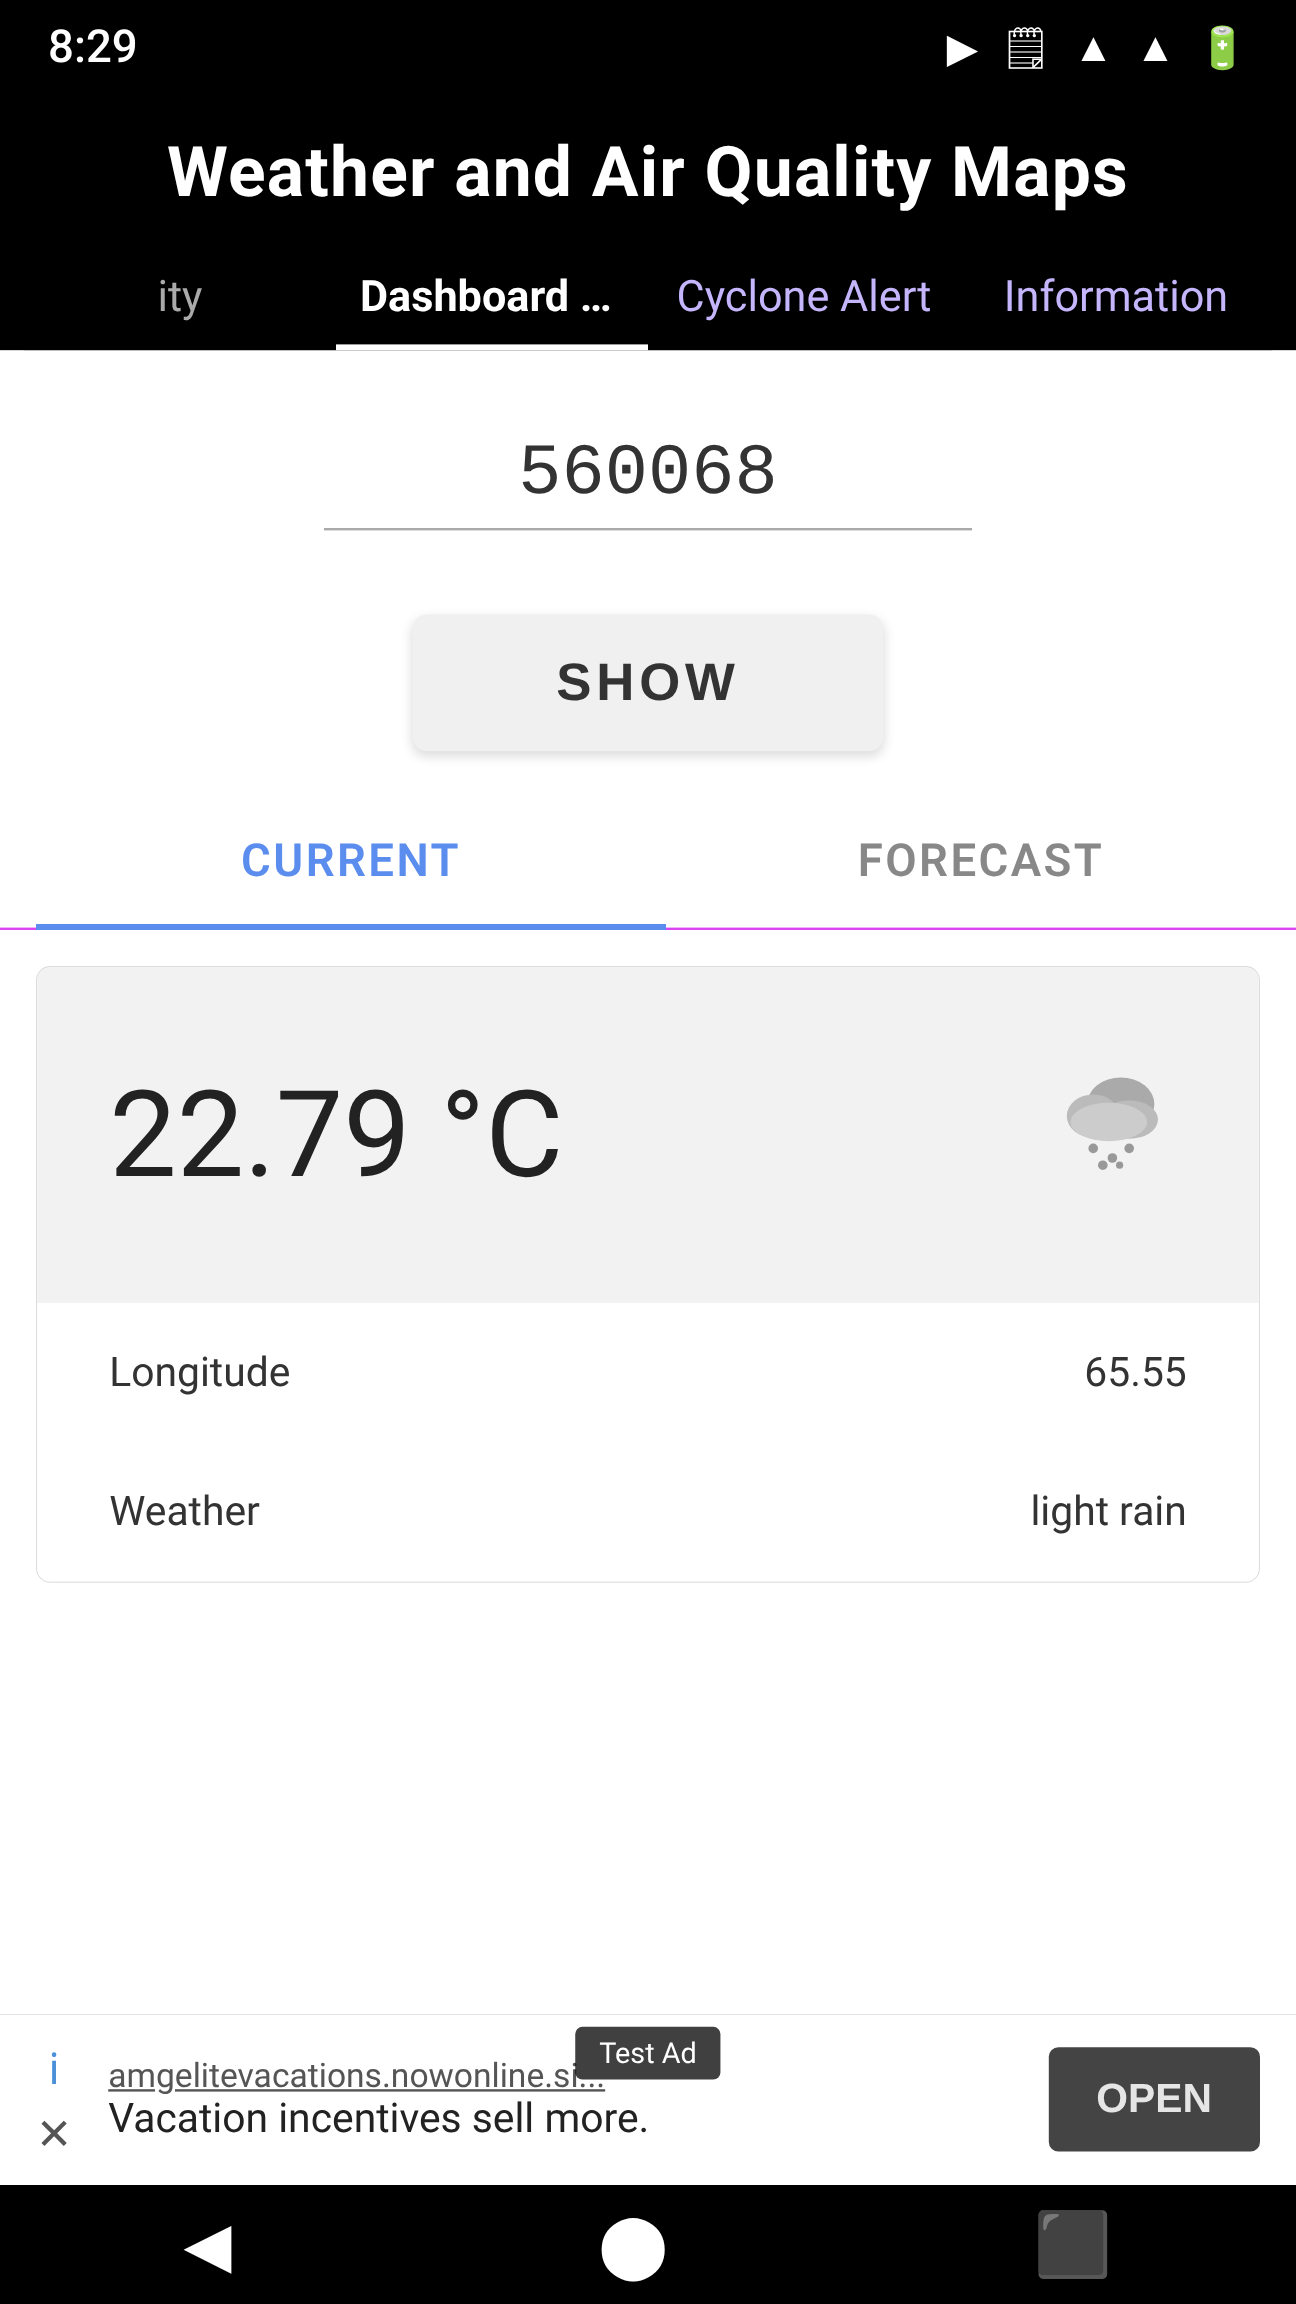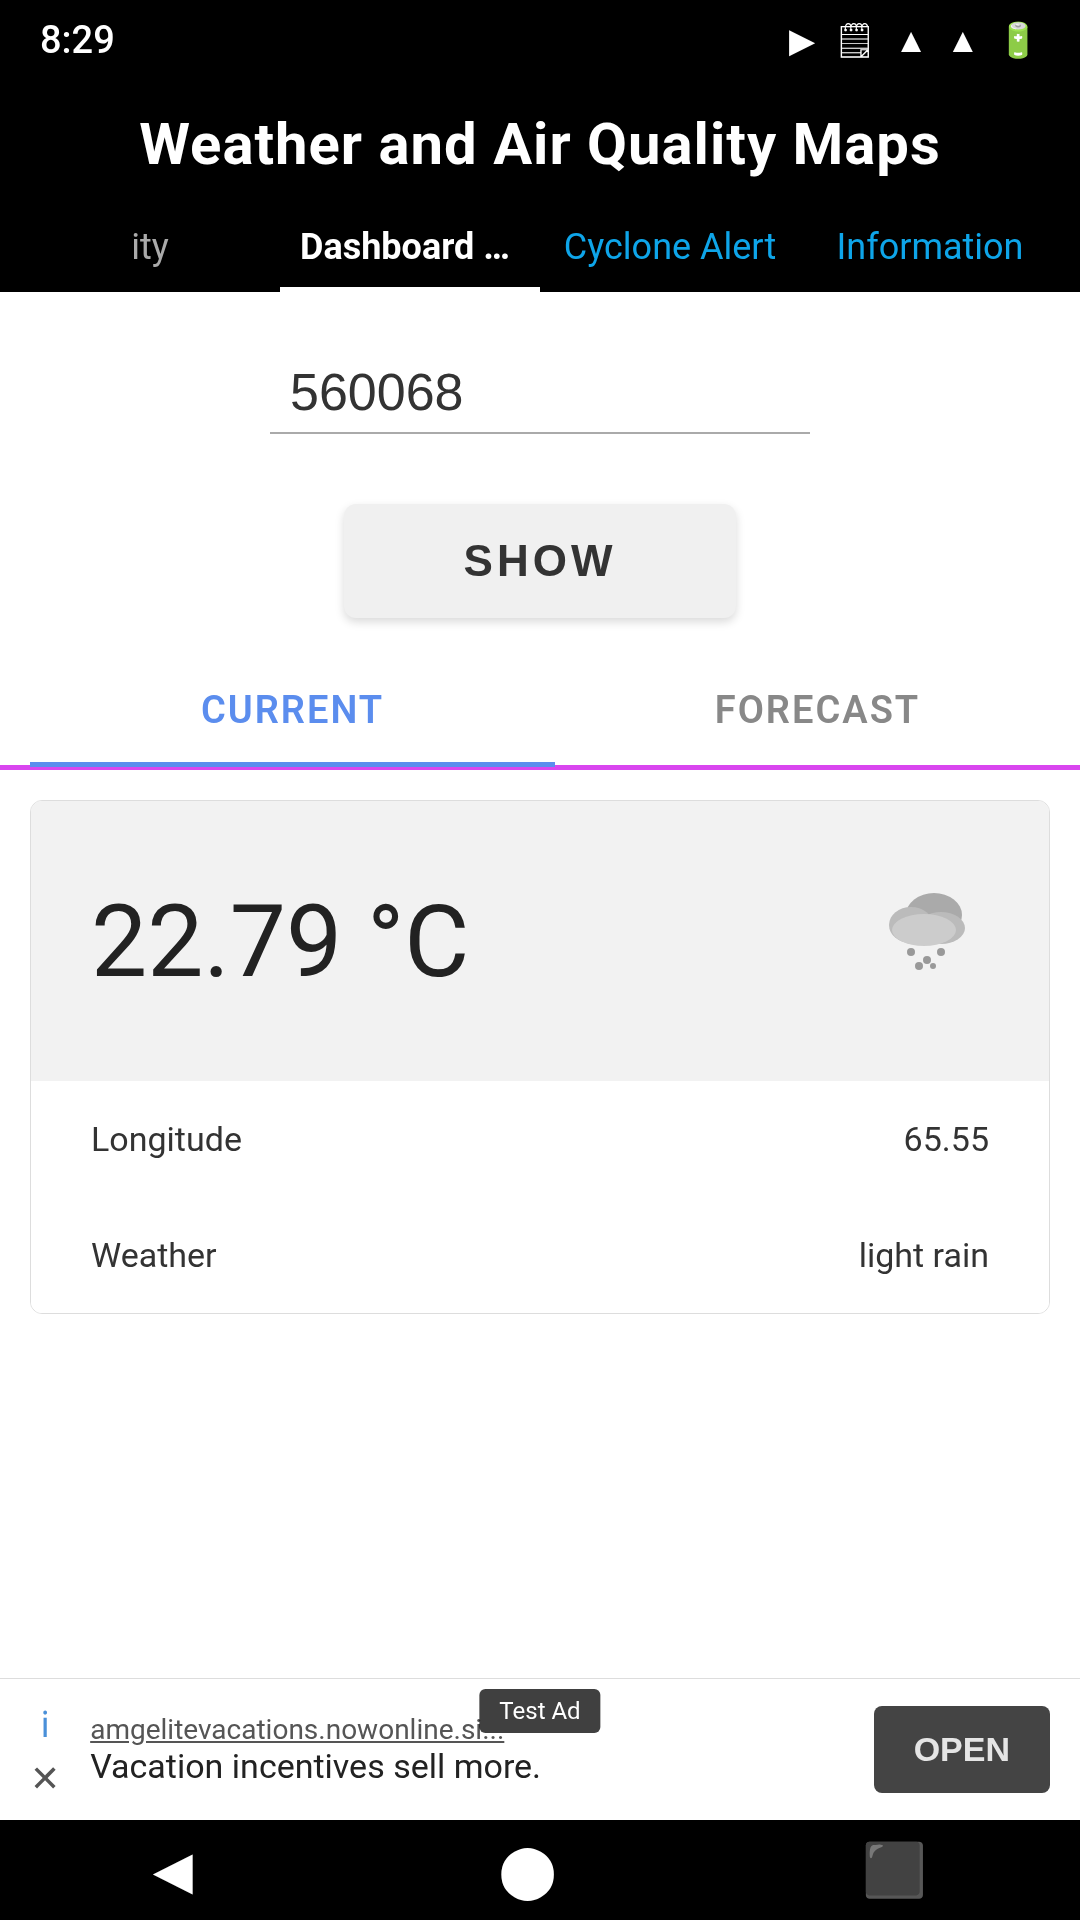--- a/index.html
+++ b/index.html
@@ -62,21 +62,21 @@
       display: flex;
       align-items: flex-end;
     }
 
     .tab {
       flex: 1;
       text-align: center;
       padding: 28px 20px 24px;
       font-size: 36px;
       font-weight: 400;
-      color: #0ea5e9;
+      color: #c4b5fd;
       cursor: pointer;
       white-space: nowrap;
       overflow: hidden;
       text-overflow: ellipsis;
       position: relative;
     }
 
     .tab.active {
       color: #fff;
       font-weight: 700;
@@ -109,28 +109,30 @@
     
     .pincode-section {
       width: 100%;
       display: flex;
       flex-direction: column;
       align-items: center;
       padding: 60px 40px 30px;
     }
 
     .pincode-input {
-      font-size: 52px;
+      font-size: 60px;
       color: #333;
+      text-align: center;
       border: none;
       border-bottom: 2px solid #aaa;
       width: 540px;
       padding: 10px 20px;
       outline: none;
       background: transparent;
+      font-family: Liberation Mono, monospace;
     }
 
     
     .show-btn-section {
       display: flex;
       justify-content: center;
       padding: 40px;
     }
 
     .show-btn {
@@ -143,21 +145,21 @@
       letter-spacing: 4px;
       color: #333;
       cursor: pointer;
       box-shadow: 0 4px 10px rgba(0,0,0,0.15);
     }
 
     
     .sub-tabs {
       display: flex;
       width: 100%;
-      border-bottom: 5px solid #d946ef;
+      border-bottom: 2px solid #d946ef;
       padding-left: 30px;
     }
 
     .sub-tab {
       flex: 1;
       text-align: center;
       padding: 30px;
       font-size: 38px;
       font-weight: 600;
       color: #888;

